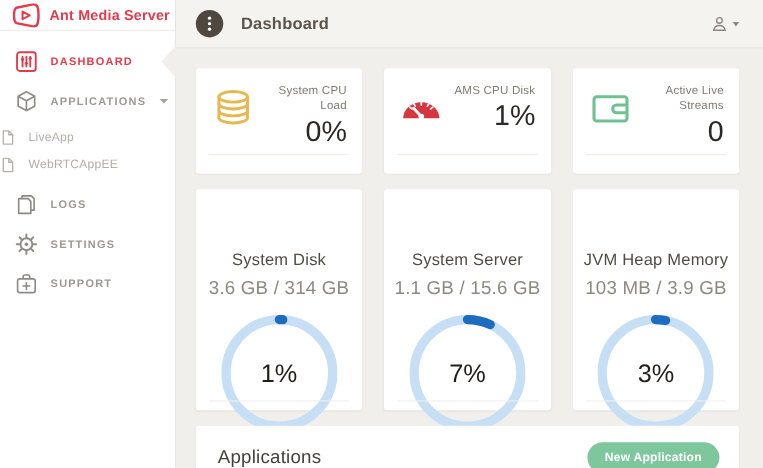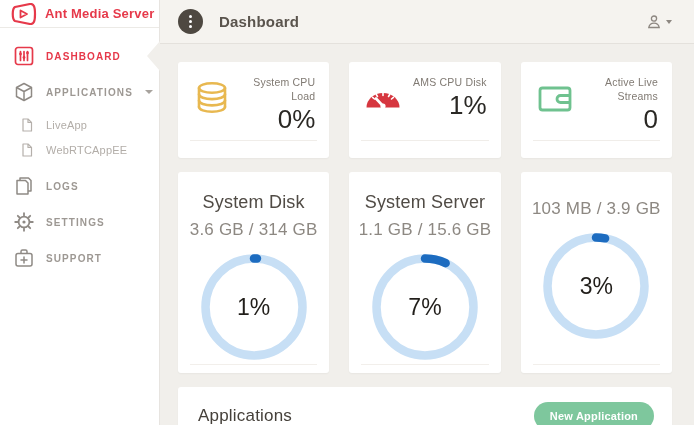--- a/index.html
+++ b/index.html
@@ -29,21 +29,21 @@
   .menu-item.active{ color:var(--brand-red); }
   .menu-item.active .mi{ color:var(--brand-red); }
   .active-arrow{ position:absolute; right:-1px; top:50%; transform:translateY(-50%);
     width:0; height:0; border-top:15px solid transparent;
     border-bottom:15px solid transparent; border-right:13px solid #f1efeb; }
   .caret-down{ margin-left:auto; margin-right:16px; width:0; height:0;
     border-left:4px solid transparent; border-right:4px solid transparent;
     border-top:4px solid #a8a39e; }
   .submenu{ list-style:none; padding:2px 0 6px 0; }
   .sub-item{ height:25px; display:flex; align-items:center; gap:12px;
-    padding-left:20px; cursor:pointer; color:#b2ada8; font-size:11px; letter-spacing:.2px; }
+    cursor:pointer; color:#b2ada8; font-size:11px; letter-spacing:.2px; }
   .sub-item .mi{ width:14px; height:14px; color:#b5b0ab; flex:none; }
 
   
   .topbar{ position:fixed; left:160px; top:0; right:0; height:44px;
     background:#f5f3ef; border-bottom:1px solid #e4e1dc;
     display:flex; align-items:center; padding:0 22px 0 18px; z-index:1; }
   .kebab-btn{ width:25px; height:25px; border-radius:50%; background:var(--dark-circle);
     display:flex; flex-direction:column; align-items:center; justify-content:center;
     gap:2px; cursor:pointer; }
   .kebab-btn i{ width:3px; height:3px; border-radius:50%; background:#fff; }
@@ -69,21 +69,21 @@
   .stat-icon.green{ color:var(--icon-green); }
   .stat-text{ margin-left:auto; text-align:right; max-width:92px; }
   .stat-label{ font-size:10.5px; color:#807a73; line-height:1.35; letter-spacing:.2px; }
   .stat-value{ font-size:26px; font-weight:500; color:#2a2824; margin-top:1px; }
   .stat-divider{ position:absolute; left:12px; right:12px; bottom:17px;
     height:1px; background:#f0ede9; }
 
   
   .gauge-row{ margin-top:14px; }
   .gauge-card{ flex:1; height:201px; text-align:center; padding-top:20px; }
-  .gauge-title{ font-size:18px; color:#504b45; letter-spacing:.2px; }
+  .gauge-title{ font-size:15px; color:#504b45; letter-spacing:.2px;margin-top:36px; }
   .gauge-sub{ font-size:17px; color:#8d8882; margin-top:7px; letter-spacing:.2px; }
   .donut-wrap{ position:relative; width:106px; height:106px; margin:14px auto 0; }
   .donut-label{ position:absolute; inset:0; display:flex; align-items:center;
     justify-content:center; font-size:23px; font-weight:500; color:#211e1a; }
   .gauge-divider{ position:absolute; left:12px; right:12px; bottom:8px;
     height:1px; background:#f2efeb; }
 
   
   .apps-bar{ margin-top:14px; height:60px; display:flex; align-items:center;
     padding:0 18px 18px 20px; }
@@ -255,20 +255,21 @@
         <svg width="106" height="106" viewBox="0 0 106 106">
           <circle cx="53" cy="53" r="48.5" fill="none" stroke="var(--gauge-ring)" stroke-width="8.5"></circle>
           <circle class="arc" cx="53" cy="53" r="48.5" fill="none" stroke="var(--gauge-arc)" stroke-width="8.5" stroke-linecap="round" transform="rotate(-90 53 53)" stroke-dasharray="21.331414117874694 304.7344873982099"></circle>
         </svg>
         <div class="donut-label">7%</div>
       </div>
       <div class="gauge-divider"></div>
     </div>
 
     <div class="card gauge-card">
+      <div class="gauge-title">JVM Heap Memory</div>
       <div class="gauge-sub">103 MB / 3.9 GB</div>
       <div class="donut-wrap">
         <svg width="106" height="106" viewBox="0 0 106 106">
           <circle cx="53" cy="53" r="48.5" fill="none" stroke="var(--gauge-ring)" stroke-width="8.5"></circle>
           <circle class="arc" cx="53" cy="53" r="48.5" fill="none" stroke="var(--gauge-arc)" stroke-width="8.5" stroke-linecap="round" transform="rotate(-90 53 53)" stroke-dasharray="9.142034621946298 304.7344873982099"></circle>
         </svg>
         <div class="donut-label">3%</div>
       </div>
       <div class="gauge-divider"></div>
     </div>

